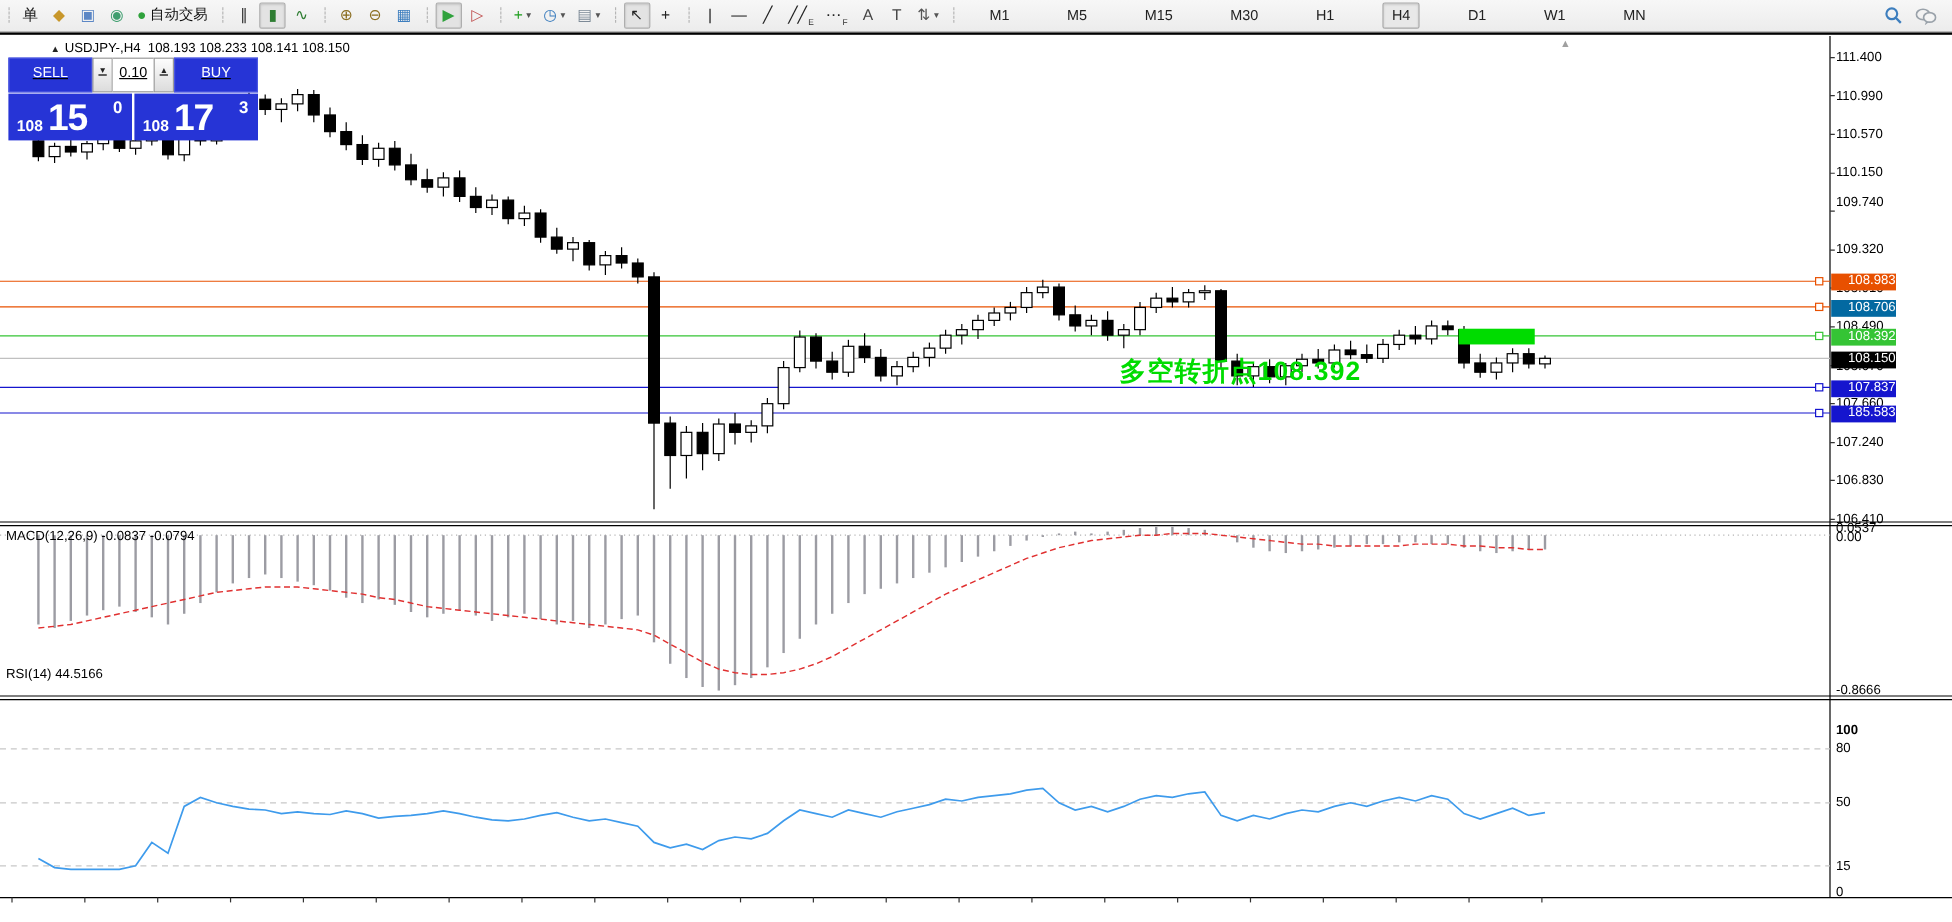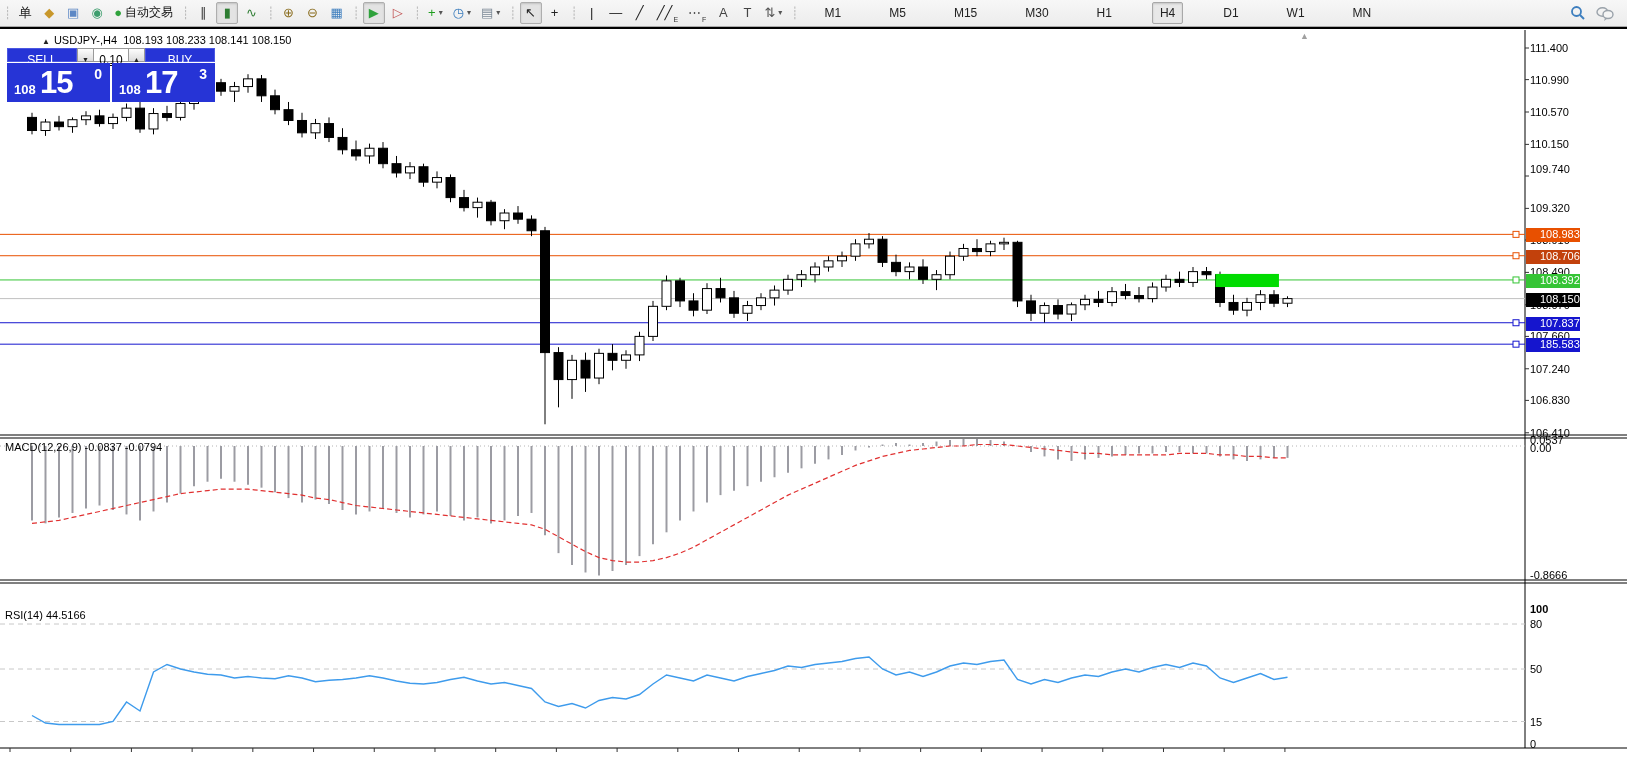--- a/index.html
+++ b/index.html
@@ -32,21 +32,21 @@
   .paneTitle { position:absolute; font-size:11px; color:#000; }
   .axisLabel { position:absolute; left:1530px; font-size:11px; color:#000; }
   .priceTag  { position:absolute; left:1526px; width:54px; height:14px; line-height:13px;
                color:#fff; font-size:11px; padding-left:14px; }
 
   #title { position:absolute; left:6px; top:5px; font-size:11px; color:#000;margin-left:36px; }
   #title .tri { font-size:8px; margin-right:4px; color:#222; }
 
   
   #tradePanel { position:absolute; left:7px; top:19px; width:208px; }
-  #tpRow1 { display:flex; height:14px;text-decoration:underline; }
+  #tpRow1 { display:flex; height:29px;text-decoration:underline; }
   .tpBtn { background:#2634d6; color:#fff; font-size:12px; text-align:center; line-height:22px;
            border:1px solid #4a57e2; width:70px; }
   #tpSpin { display:flex; flex:1; }
   .spinBtn { width:17px; background:linear-gradient(#fdfdfd,#dcdcdc); border:1px solid #9a9a9a;
              font-size:7px; color:#222; text-align:center; line-height:22px; }
   #tpVol { flex:1; border:1px solid #9a9a9a; border-left:none; border-right:none;
            text-align:center; font-size:12px; line-height:22px; background:#fff; }
   #tpRow2 { display:flex; margin-top:1px; }
   .tpQuote { background:#2634d6; color:#fff; width:103px; height:39px; position:relative; }
   .tpQuote + .tpQuote { margin-left:2px; }
@@ -515,23 +515,24 @@
         <span class="qSup">0</span>
       </div>
       <div class="tpQuote">
         <span class="qSmall">108</span>
         <span class="qBig">17</span>
         <span class="qSup">3</span>
       </div>
     </div>
   </div>
 
+  <div id="annotation" style="color: rgb(0, 220, 0);">多空转折点108.392</div>
 
   <div class="paneTitle" style="left:5px; top:412px;">MACD(12,26,9) -0.0837 -0.0794</div>
-  <div class="paneTitle" style="left:5px; top:580px;">RSI(14) 44.5166</div>
+  <div class="paneTitle" style="left:5px; top:527px;">RSI(14) 44.5166</div>
 
   <div id="overlay-labels">
       <div class="axisLabel" style="top:13px;">111.400</div>
       <div class="axisLabel" style="top:44.61510000000084px;">110.990</div>
       <div class="axisLabel" style="top:77.00130000000097px;">110.570</div>
       <div class="axisLabel" style="top:109.38749999999999px;">110.150</div>
       <div class="axisLabel" style="top:134px;">109.740</div>
       <div class="axisLabel" style="top:173.38880000000097px;">109.320</div>
       <div class="axisLabel" style="top:205.0039000000007px;">108.910</div>
       <div class="axisLabel" style="top:237.39010000000087px;">108.490</div>
@@ -542,19 +543,19 @@
       <div class="axisLabel" style="top:397.7789000000007px;">106.410</div>
       <div class="axisLabel" style="top:405px;">0.0537</div>
       <div class="axisLabel" style="top:413px;">0.00</div>
       <div class="axisLabel" style="top:540px;">-0.8666</div>
       <div class="axisLabel" style="top:574px;font-weight:bold;">100</div>
       <div class="axisLabel" style="top:589px;">80</div>
       <div class="axisLabel" style="top:634px;">50</div>
       <div class="axisLabel" style="top:686.5px;">15</div>
       <div class="axisLabel" style="top:709px;">0</div>
       <div class="priceTag" style="top:199.37487000000013px;background:#e85000">108.983</div>
-      <div class="priceTag" style="top:220.7343400000002px;background:#c2410c">108.706</div>
+      <div class="priceTag" style="top:220.7343400000002px;background:#0369a1">108.706</div>
       <div class="priceTag" style="top:244.94688000000076px;background:#35c435">108.392</div>
       <div class="priceTag" style="top:287.7429300000002px;background:#1515ce">107.837</div>
       <div class="priceTag" style="top:309.1795100000006px;background:#1515ce">185.583</div>
       <div class="priceTag" style="top:263.60749999999996px;background:#000000">108.150</div>
     </div>
 </div>
 
 </body></html>

